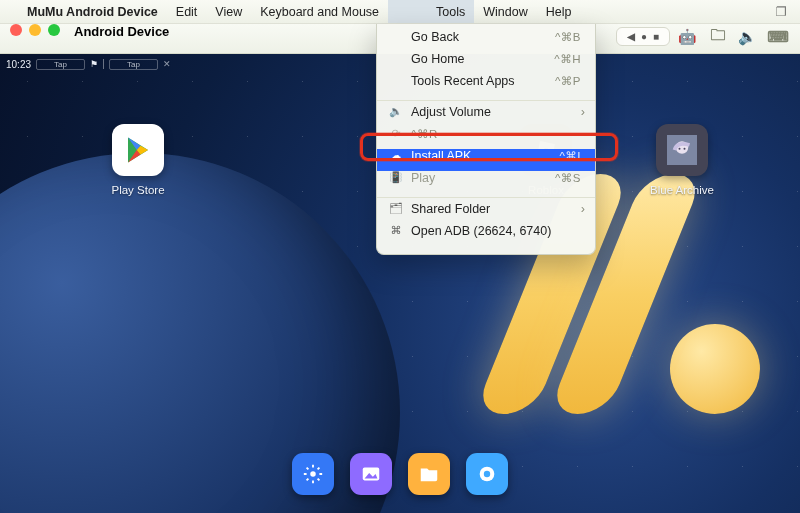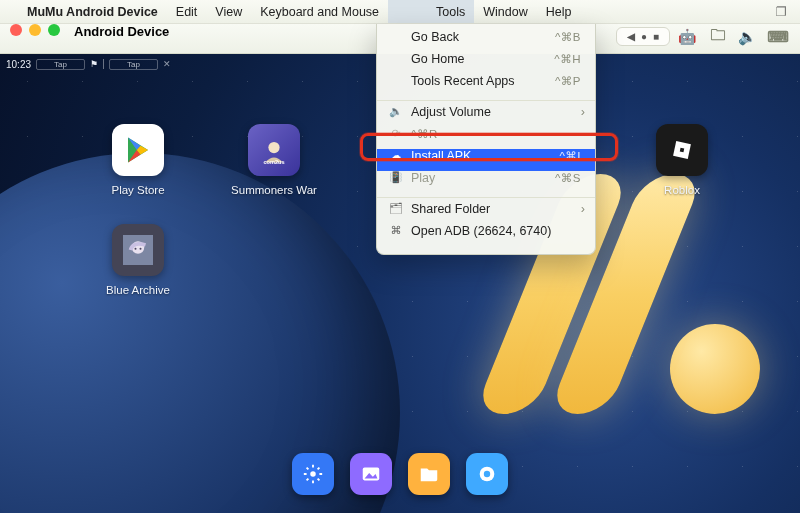--- a/index.html
+++ b/index.html
@@ -53,21 +53,21 @@
   .glow-logo .dot{ width:90px;height:90px; border-radius:50%; background:radial-gradient(circle at 35% 30%,#ffe9a6,#f1b83d); align-self:flex-end; box-shadow:0 0 40px rgba(255,220,130,.35);}
   .planet{ position:absolute; left:-120px; bottom:-160px; width:520px;height:520px; border-radius:50%; background:radial-gradient(circle at 35% 25%, #3a5e9e 0%, #1a3568 55%, #0b1d3f 100%); box-shadow: inset -30px -30px 80px rgba(0,0,0,.4);}
   .stars{position:absolute;inset:0; background-image:radial-gradient(white 0.5px, transparent 0.5px); background-size:55px 55px; opacity:.18;}
 
   
   .status{ position:absolute; top:0; left:0; right:0; height:20px; display:flex; align-items:center; color:#e7ecf5; font-size:10px; padding:0 6px; gap:5px; text-shadow:0 0 2px rgba(0,0,0,.4);}
   .status .chip{font-size:8px; border:1px solid rgba(255,255,255,.4); border-radius:2px; padding:0 17px; opacity:.75;}
   .status .sep{width:1px;height:10px;background:rgba(255,255,255,.4);}
 
   
-  .apps{ position:absolute; top:70px; left:70px; display:grid; grid-template-columns:repeat(5,136px); row-gap:28px;}
+  .apps{ position:absolute; top:70px; left:70px; display:grid; grid-template-columns:repeat(5,136px); row-gap:18px;}
   .app{ width:136px; display:flex; flex-direction:column; align-items:center; gap:8px;}
   .app .tile{ width:52px;height:52px; border-radius:12px; background:#fff; display:flex;align-items:center;justify-content:center; box-shadow:0 3px 8px rgba(0,0,0,.35);}
   .app .lbl{ font-size:11.5px; color:#f0f4fb; text-shadow:0 1px 2px rgba(0,0,0,.5); white-space:nowrap;}
   .tile.roblox{background:#1a1a1a;}
   .tile.summoners{background:linear-gradient(135deg,#6a62c4,#3a339b);}
   .tile.bluearchive{background:#445; overflow:hidden;}
   .tile svg{width:30px;height:30px;}
 
   
   .dock{ position:absolute; left:50%; bottom:18px; transform:translateX(-50%); display:flex; gap:16px;}
@@ -157,30 +157,20 @@
       <div class="tile">
         <svg viewBox="0 0 48 48">
             <polygon points="8,4 40,24 8,44" fill="#34a853"></polygon>
             <polygon points="8,4 28,17 22,24" fill="#4285f4"></polygon>
             <polygon points="8,44 28,31 22,24" fill="#ea4335"></polygon>
             <polygon points="28,17 40,24 28,31 22,24" fill="#fbbc05"></polygon>
           </svg>
       </div>
       <span class="lbl">Play Store</span>
     </div>
-    <div class="app">
-      <div class="tile summoners">
-        <svg viewBox="0 0 48 48">
-            <circle cx="24" cy="20" r="9" fill="#f4e2c6"></circle>
-            <path d="M10 44 Q24 28 38 44" fill="#d9c6a6"></path>
-            <text x="24" y="46" text-anchor="middle" font-size="9" fill="#fff" font-weight="700">com2us</text>
-          </svg>
-      </div>
-      <span class="lbl">Summoners War</span>
-    </div>
     <div class="app" style="visibility:hidden">
         <div class="tile"></div>
         <span class="lbl"></span>
       </div>
     <div class="app" style="visibility:hidden">
         <div class="tile"></div>
         <span class="lbl"></span>
       </div>
     <div class="app">
       <div class="tile roblox">

